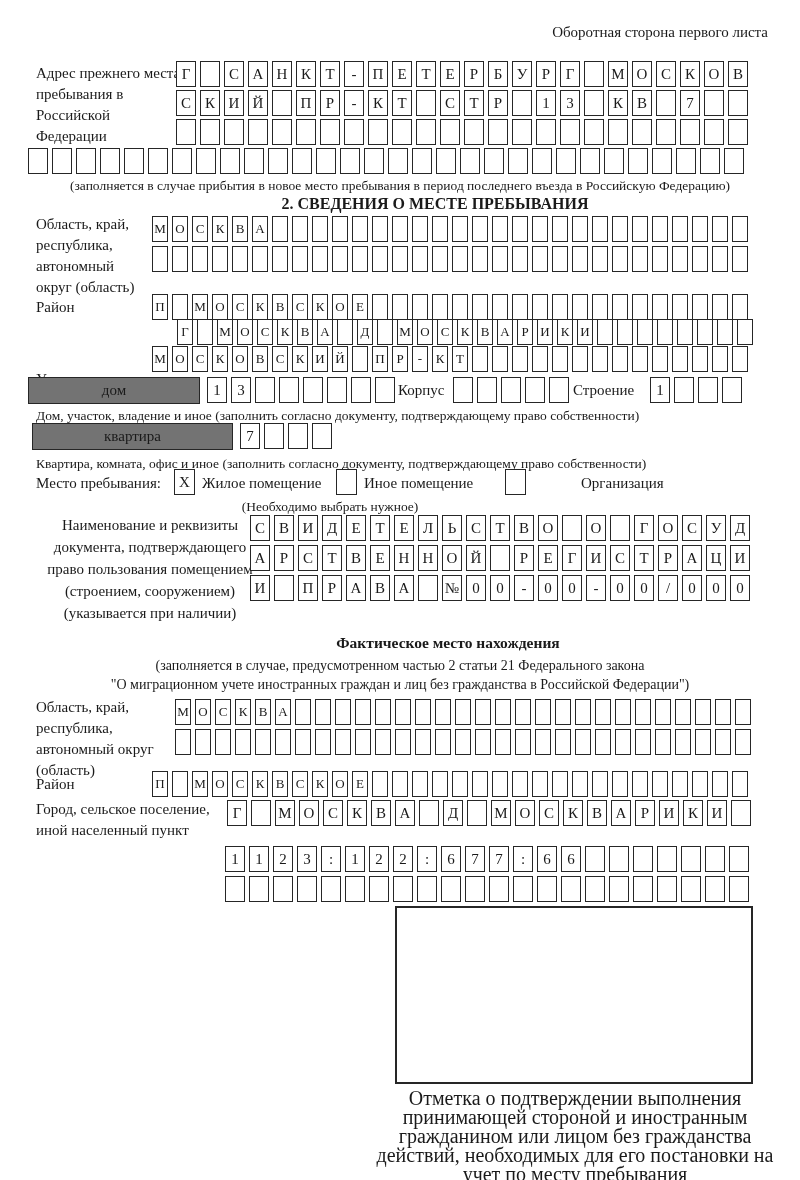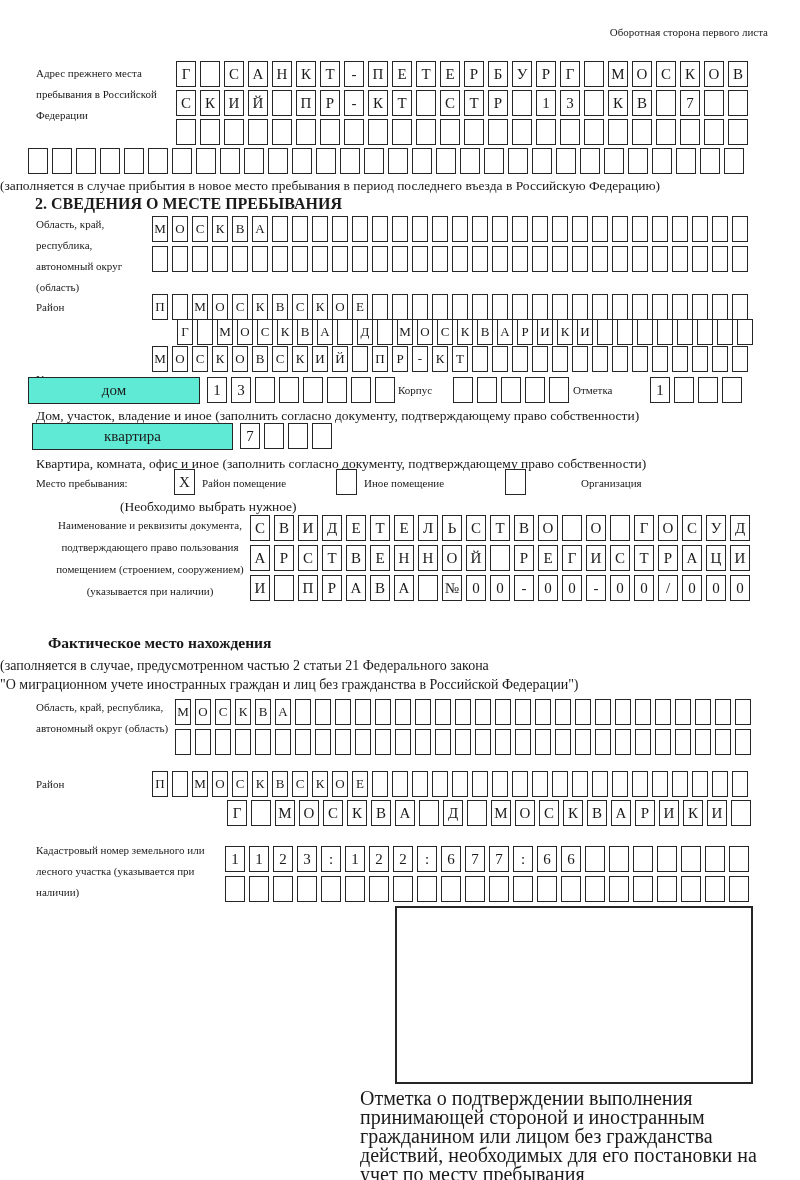--- a/index.html
+++ b/index.html
@@ -2,34 +2,34 @@
 <html><head>
 <meta charset="utf-8">
 <style>
   html,body{margin:0;padding:0;background:#ffffff;}
   .page{
     position:relative;width:800px;height:1180px;background:#fff;
     font-family:"Liberation Serif","DejaVu Serif",serif;color:#1a1a1a;
     overflow:hidden;
   }
   .abs{position:absolute;}
-  .lbl{font-size:11px;line-height:21px;}
+  .lbl{font-size:15px;line-height:21px;}
   .cap{font-size:13.5px;}
-  .center{text-align:left;}
+  .center{text-align:center;}
   .bold{font-weight:bold;}
   .boxrow{position:absolute;display:flex;gap:4px;}
   .boxrow .cell{
     box-sizing:border-box;width:20px;height:26px;border:1.8px solid #262626;
     display:flex;align-items:center;justify-content:center;
     font-size:15px;flex:0 0 auto;background:#fff;
   }
   .boxrow.narrow .cell{width:16px;font-size:13px;}
   .widebox{
     box-sizing:border-box;border:1.8px solid #262626;height:27px;
-    display:flex;align-items:center;justify-content:center;font-size:15px;background:#5eead4;
+    display:flex;align-items:center;justify-content:center;font-size:15px;background:#737373;
   }
   .checkbox{
     box-sizing:border-box;width:21px;height:26px;border:1.8px solid #262626;
     display:flex;align-items:center;justify-content:center;font-size:15px;background:#fff;
   }
   .stamp{box-sizing:border-box;border:2px solid #262626;background:#fff;}
 </style>
 </head>
 <body>
 
@@ -330,41 +330,41 @@
       <span class="cell"></span>
     </div>
   <div class="abs lbl" style="top:380px;left:398px;">Корпус</div>
   <div class="boxrow" style="top:377px;left:453px;">
       <span class="cell"></span>
       <span class="cell"></span>
       <span class="cell"></span>
       <span class="cell"></span>
       <span class="cell"></span>
     </div>
-  <div class="abs lbl" style="top:380px;left:573px;">Отметка</div>
+  <div class="abs lbl" style="top:380px;left:573px;">Строение</div>
   <div class="boxrow" style="top:377px;left:650px;">
       <span class="cell">1</span>
       <span class="cell"></span>
       <span class="cell"></span>
       <span class="cell"></span>
     </div>
   <div class="abs widebox" style="top:423px;left:32px;width:201px;">квартира</div>
 
   <div class="abs cap" style="top:408px;left:36px;">Дом, участок, владение и иное (заполнить согласно документу, подтверждающему право собственности)</div>
   <div class="boxrow" style="top:423px;left:240px;">
       <span class="cell">7</span>
       <span class="cell"></span>
       <span class="cell"></span>
       <span class="cell"></span>
     </div>
   <div class="abs cap" style="top:456px;left:36px;">Квартира, комната, офис и иное (заполнить согласно документу, подтверждающему право собственности)</div>
 
   <div class="abs lbl" style="top:473px;left:36px;">Место пребывания:</div>
   <div class="abs checkbox" style="top:469px;left:174px;">X</div>
-  <div class="abs lbl" style="top:473px;left:202px;">Район помещение</div>
+  <div class="abs lbl" style="top:473px;left:202px;">Жилое помещение</div>
   <div class="abs checkbox" style="top:469px;left:336px;"></div>
   <div class="abs lbl" style="top:473px;left:364px;">Иное помещение</div>
   <div class="abs checkbox" style="top:469px;left:505px;"></div>
   <div class="abs lbl" style="top:473px;left:549px;margin-left:32px;">Организация</div>
   <div class="abs cap center" style="top:499px;left:120px;width:420px;">(Необходимо выбрать нужное)</div>
 
   <div class="abs lbl" style="top:514px;left:44px;width:212px;line-height:22px;text-align:center;">Наименование и реквизиты документа, подтверждающего право пользования помещением (строением, сооружением) (указывается при наличии)</div>
   <div class="boxrow" style="top:515px;left:250px;">
       <span class="cell">С</span>
       <span class="cell">В</span>
@@ -530,20 +530,21 @@
       <span class="cell"></span>
       <span class="cell"></span>
       <span class="cell"></span>
       <span class="cell"></span>
       <span class="cell"></span>
       <span class="cell"></span>
       <span class="cell"></span>
       <span class="cell"></span>
     </div>
 
+  <div class="abs lbl" style="top:799px;left:36px;width:195px;">Город, сельское поселение, иной населенный пункт</div>
   <div class="boxrow" style="top:800px;left:227px;">
       <span class="cell">Г</span>
       <span class="cell"></span>
       <span class="cell">М</span>
       <span class="cell">О</span>
       <span class="cell">С</span>
       <span class="cell">К</span>
       <span class="cell">В</span>
       <span class="cell">А</span>
       <span class="cell"></span>
@@ -555,21 +556,20 @@
       <span class="cell">К</span>
       <span class="cell">В</span>
       <span class="cell">А</span>
       <span class="cell">Р</span>
       <span class="cell">И</span>
       <span class="cell">К</span>
       <span class="cell">И</span>
       <span class="cell"></span>
     </div>
 
-  <div class="abs lbl" style="top:840px;left:36px;width:180px;">Кадастровый номер земельного или лесного участка (указывается при наличии)</div>
   <div class="boxrow" style="top:846px;left:225px;">
       <span class="cell">1</span>
       <span class="cell">1</span>
       <span class="cell">2</span>
       <span class="cell">3</span>
       <span class="cell">:</span>
       <span class="cell">1</span>
       <span class="cell">2</span>
       <span class="cell">2</span>
       <span class="cell">:</span>

